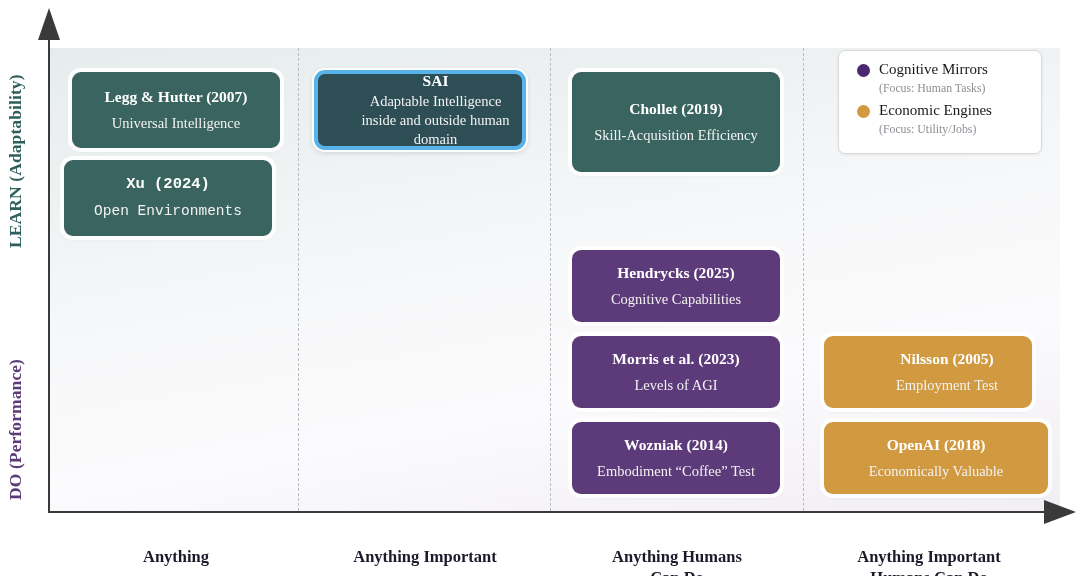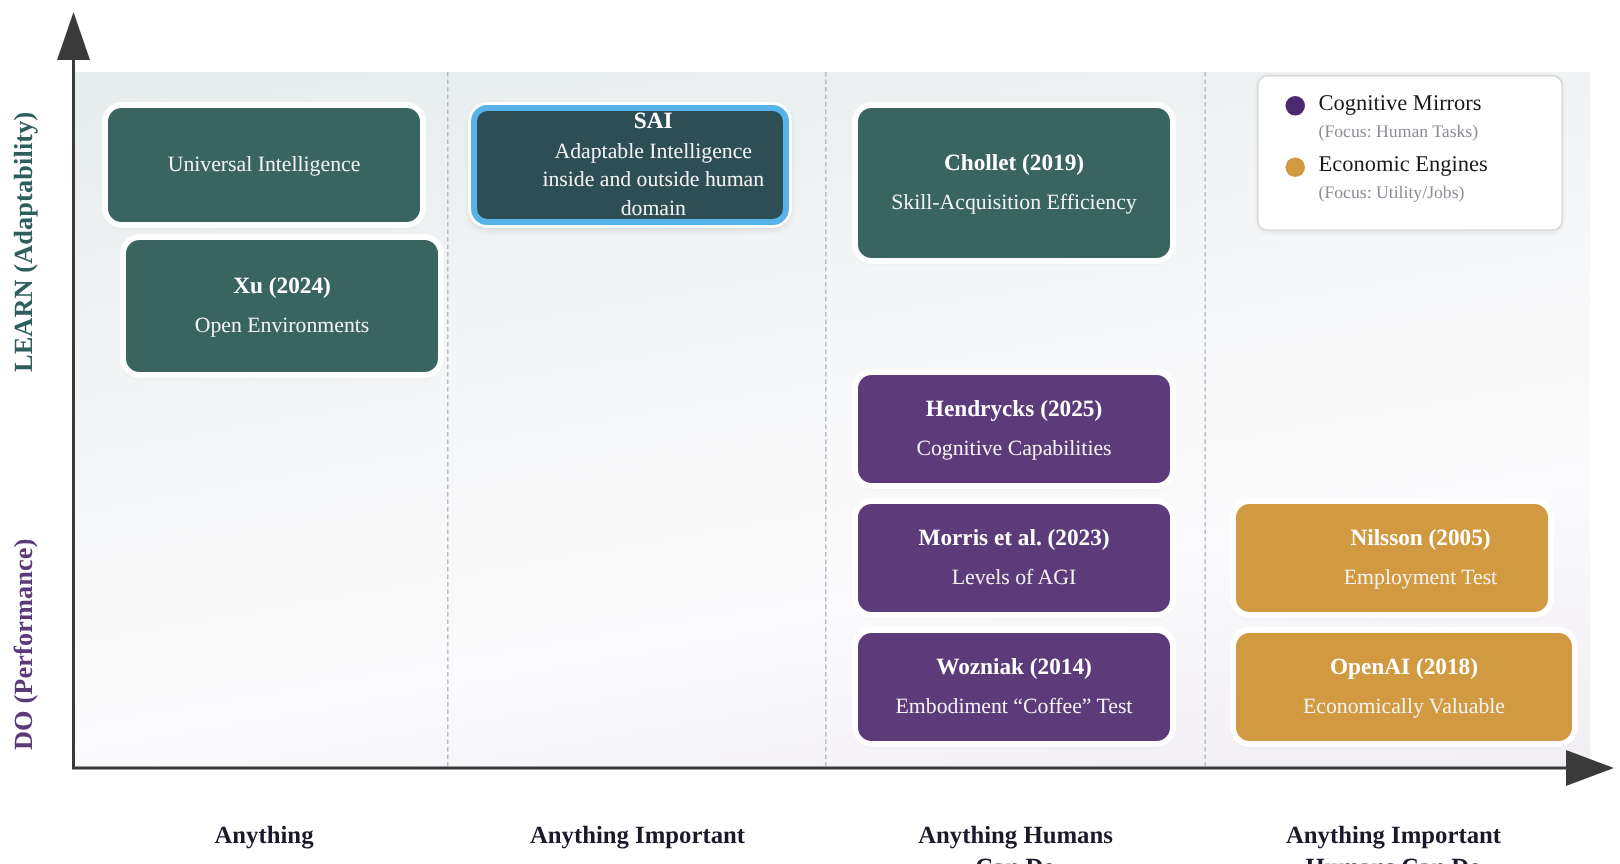--- a/index.html
+++ b/index.html
@@ -127,21 +127,21 @@
     background: #2e4e56;
     border: 4px solid #57b3e8;
     border-radius: 11px;
     box-shadow: 0 0 0 2px rgba(255,255,255,0.9), 0 2px 6px rgba(0,0,0,0.18);
   }
   .card.sai .card-title { margin-bottom: 2px; }
   .card.sai .card-sub { font-size: 14.5px; }
 
   
   #card-legg      { left: 72px;  top: 72px;  width: 208px; height: 76px; }
-  #card-xu        { left: 84px;  top: 160px; width: 208px; height: 88px; }
+  #card-xu        { left: 64px;  top: 160px; width: 208px; height: 76px; font-family: Liberation Mono, monospace; }
   #card-sai       { left: 314px; top: 70px;  width: 212px; height: 80px; padding-left: 41px; }
   #card-chollet   { left: 572px; top: 72px;  width: 208px; height: 100px; }
   #card-hendrycks { left: 572px; top: 250px; width: 208px; height: 72px; }
   #card-morris    { left: 572px; top: 336px; width: 208px; height: 72px; }
   #card-wozniak   { left: 572px; top: 422px; width: 208px; height: 72px; }
   #card-nilsson   { left: 824px; top: 336px; width: 208px; height: 72px; padding-left: 48px; }
   #card-openai    { left: 824px; top: 422px; width: 224px; height: 72px; }
 
   
   #legend {
@@ -212,20 +212,21 @@
 
 <div id="y-axis-line"></div>
 <div id="y-axis-arrow"></div>
 <div id="x-axis-line"></div>
 <div id="x-axis-arrow"></div>
 
 <div id="y-title-learn" class="y-axis-title">LEARN (Adaptability)</div>
 <div id="y-title-do" class="y-axis-title">DO (Performance)</div>
 
 <div id="card-legg" class="card teal">
+  <div class="card-title">Legg &amp; Hutter (2007)</div>
   <div class="card-sub">Universal Intelligence</div>
 </div>
 
 <div id="card-xu" class="card teal">
   <div class="card-title">Xu (2024)</div>
   <div class="card-sub">Open Environments</div>
 </div>
 
 <div id="card-sai" class="card sai">
   <div class="card-title">SAI</div>

